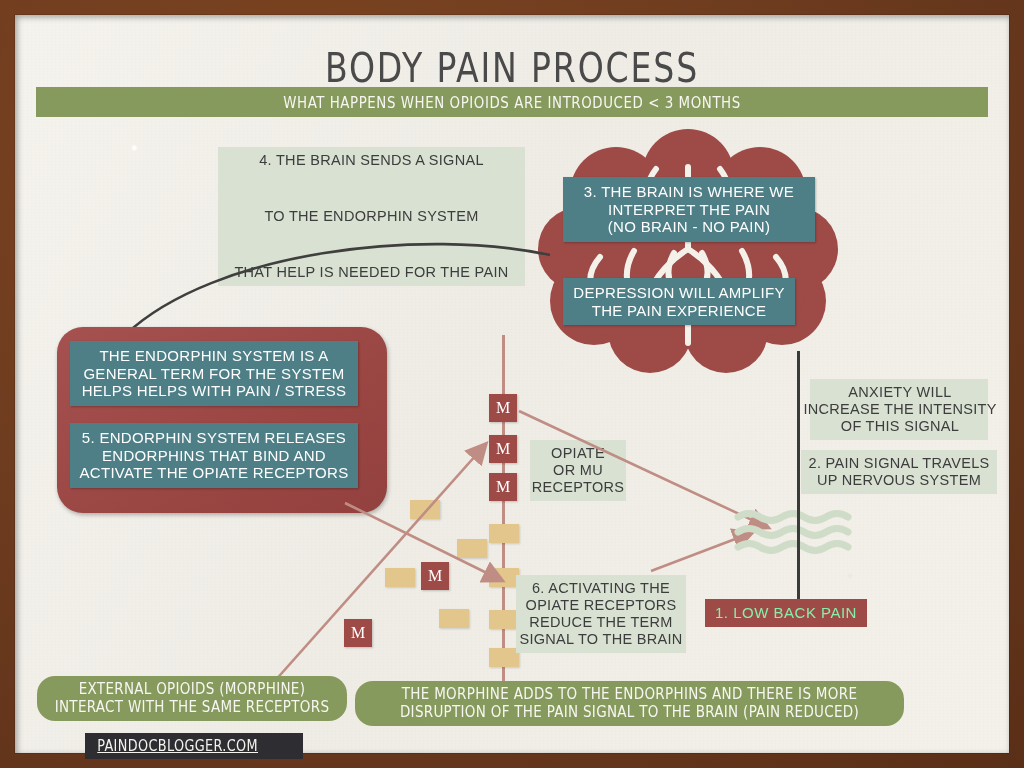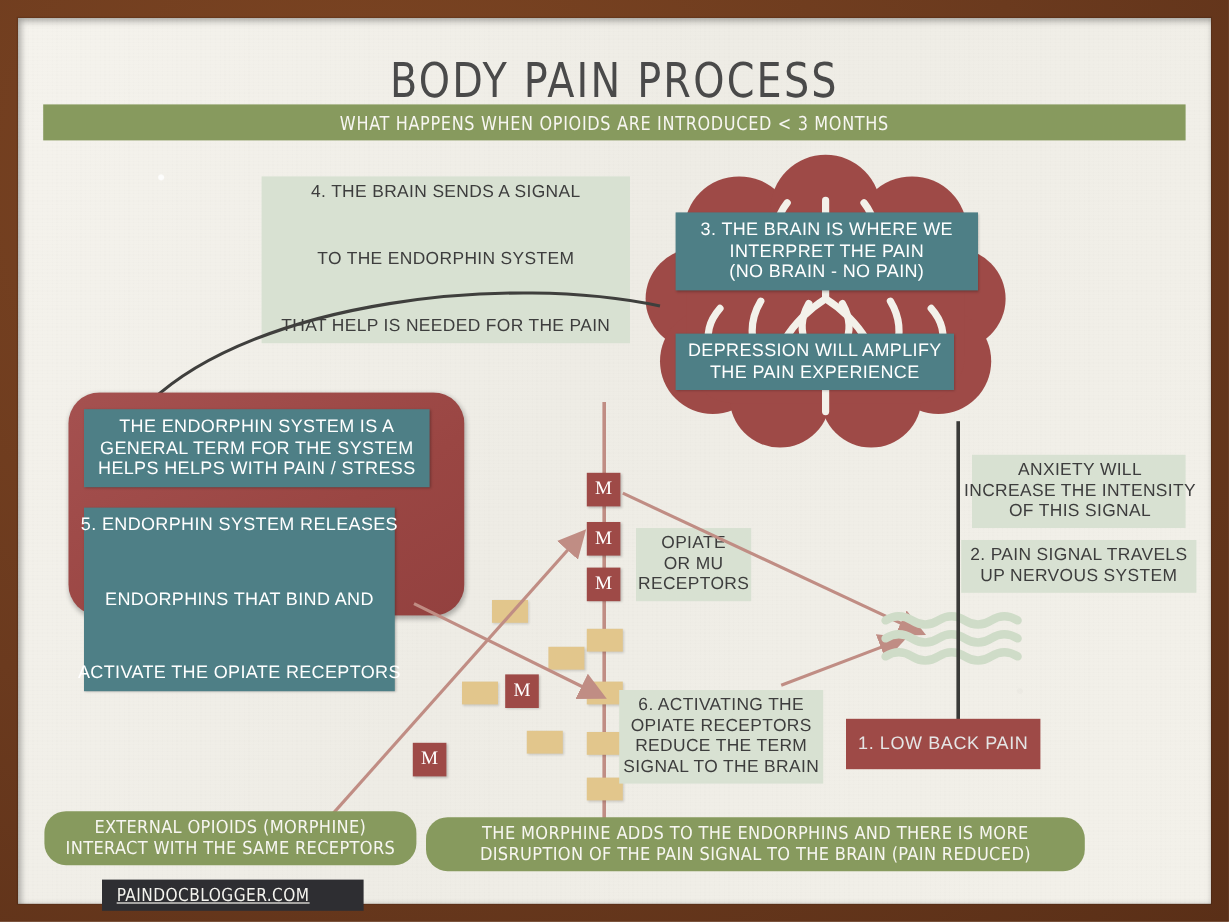--- a/index.html
+++ b/index.html
@@ -70,22 +70,22 @@
     padding:6px 10px;font-size:15px;letter-spacing:.3px;
     box-shadow:1px 1px 2px rgba(0,0,0,.25);
   }
   .olive{
     background:#879a5e;color:#f7f6f1;
     padding:5px 10px;font-size:15px;letter-spacing:.3px;
     font-family:"DejaVu Sans Condensed","Liberation Sans",sans-serif;
     border-radius:18px;
   }
   .darkred{
-    background:#9e4a47;color:#e5e5e5;
-    padding:12px 10px;font-size:15px;letter-spacing:.5px;
+    background:#9e4a47;color:#86efac;
+    padding:5px 10px;font-size:15px;letter-spacing:.5px;
   }
 
   
   #brain{left:523px;top:116px;width:300px;height:243px;}
 
   
   #redpanel{
     left:42px;top:312px;width:330px;height:186px;
     background:#9e4a47;
     background-image:linear-gradient(150deg,#a55150,#9a4643 60%,#93413f);
@@ -192,21 +192,21 @@
     </svg>
 
     <div class="abs" id="redpanel"></div>
 
     <div class="abs box teal" style="left:55px;top:326px;width:288px;">
       <span class="ln">THE ENDORPHIN SYSTEM IS A</span>
       <span class="ln">GENERAL TERM FOR THE SYSTEM</span>
       <span class="ln">HELPS HELPS WITH PAIN / STRESS</span>
     </div>
 
-    <div class="abs box teal" style="left:55px;top:408px;width:259px;gap:44px;">
+    <div class="abs box teal" style="left:55px;top:408px;width:288px;">
       <span class="ln">5. ENDORPHIN SYSTEM RELEASES</span>
       <span class="ln">ENDORPHINS THAT BIND AND</span>
       <span class="ln">ACTIVATE THE OPIATE RECEPTORS</span>
     </div>
 
     <div class="abs" id="spine"></div>
 
     <div class="abs mbox" style="left:474px;top:379px;">
       <span>M</span>
     </div>

